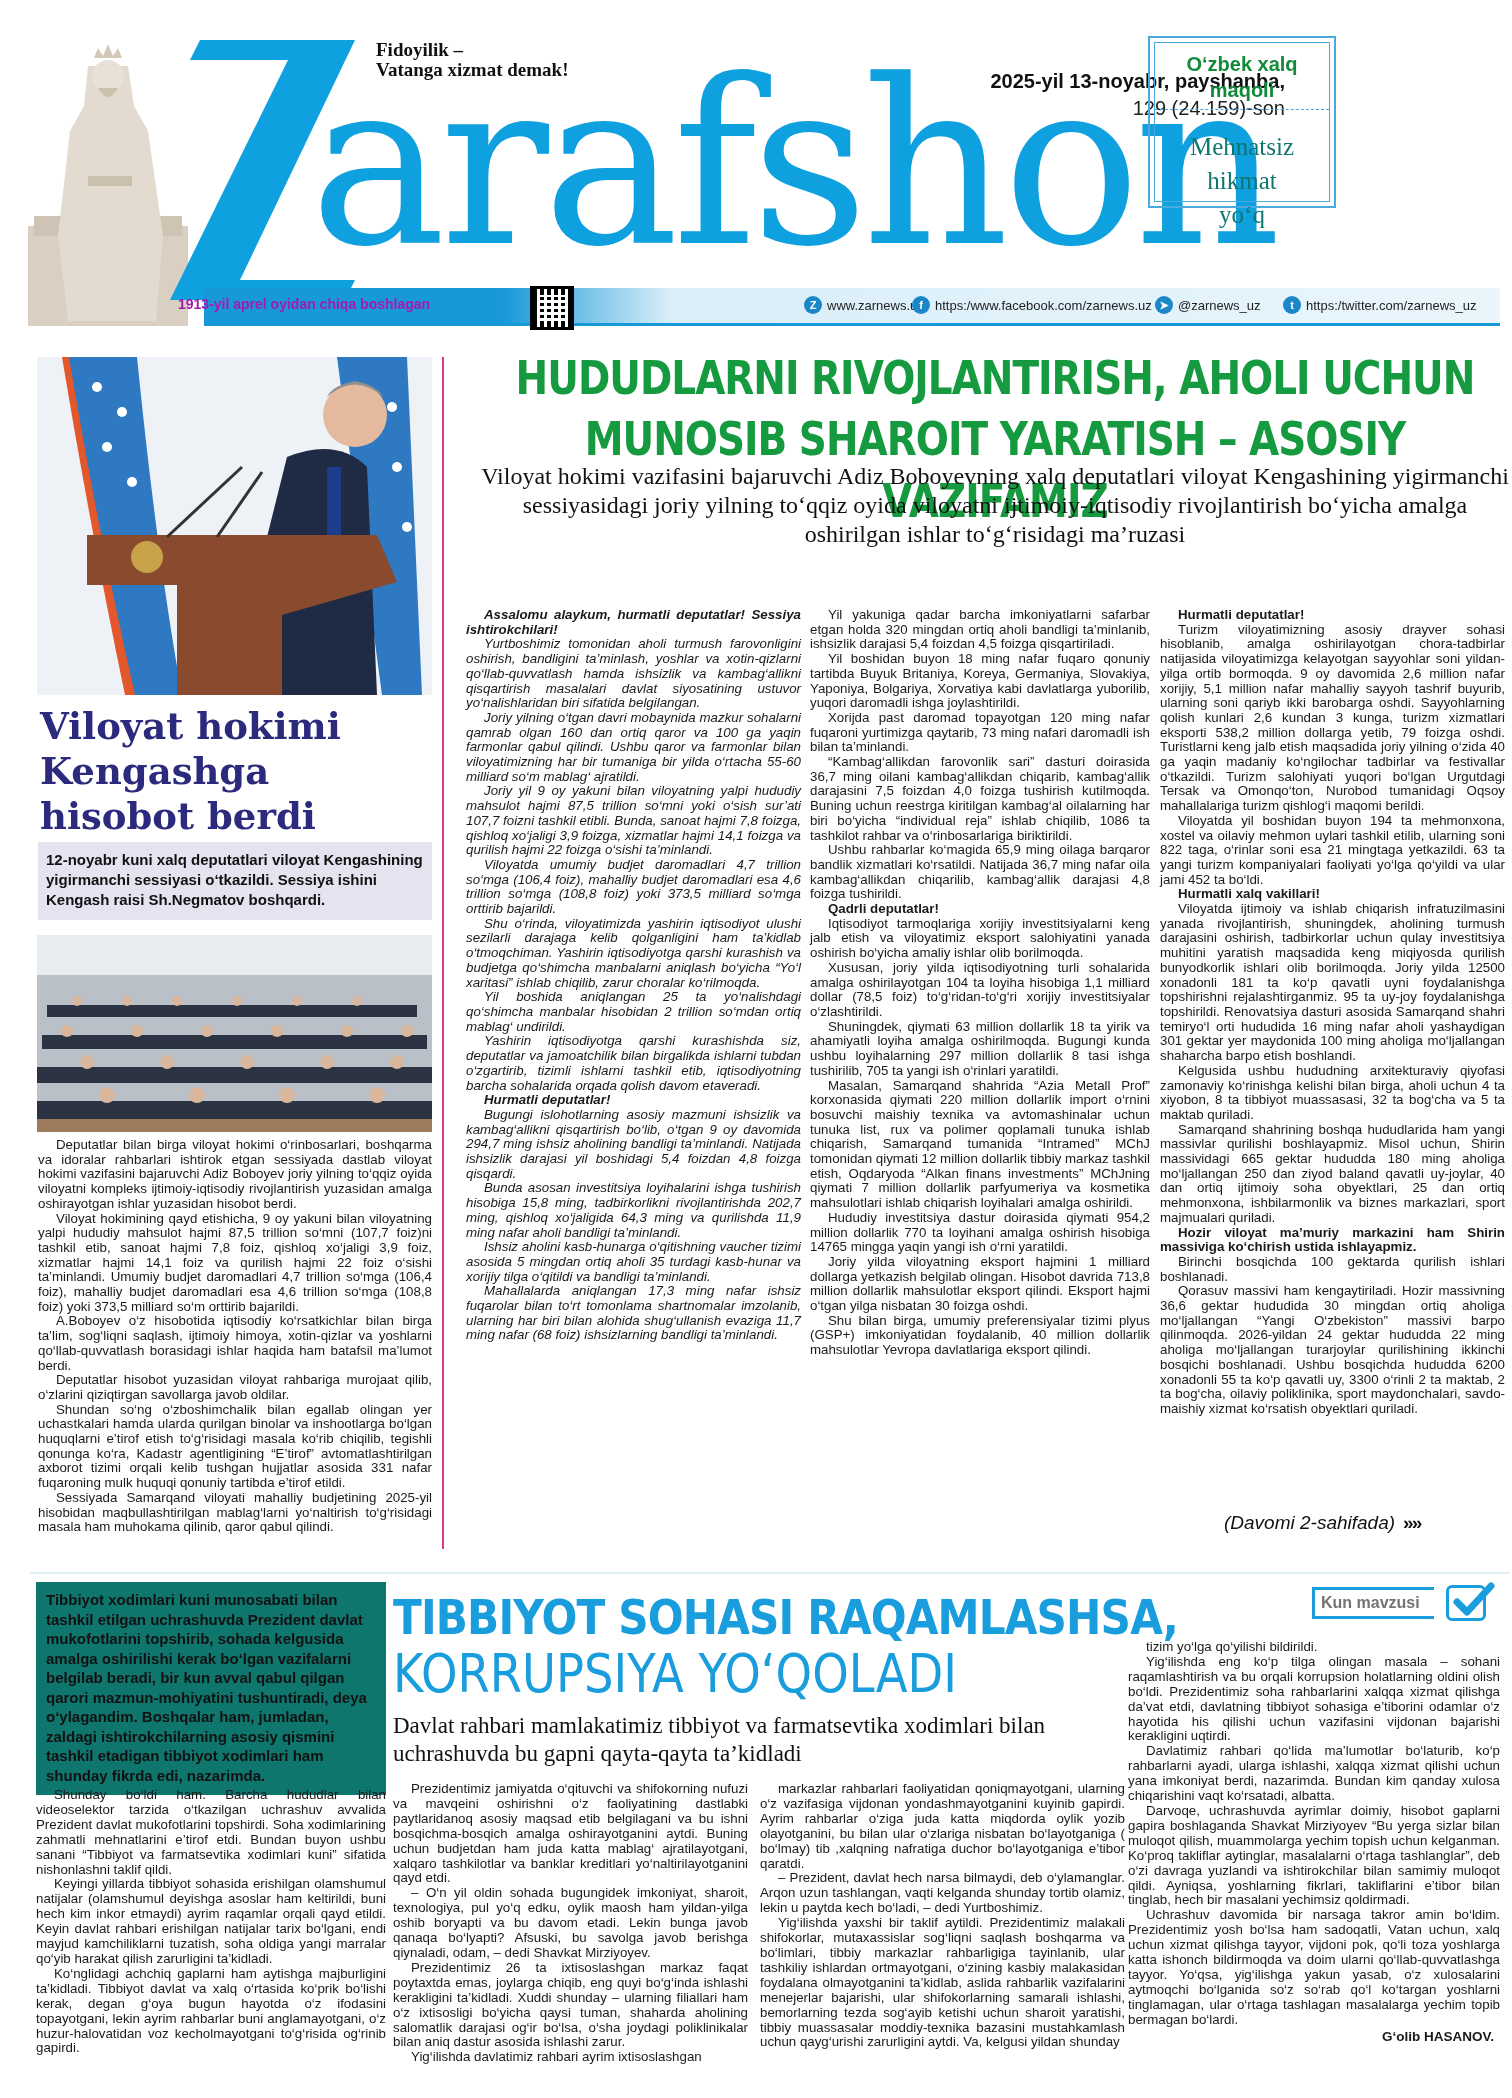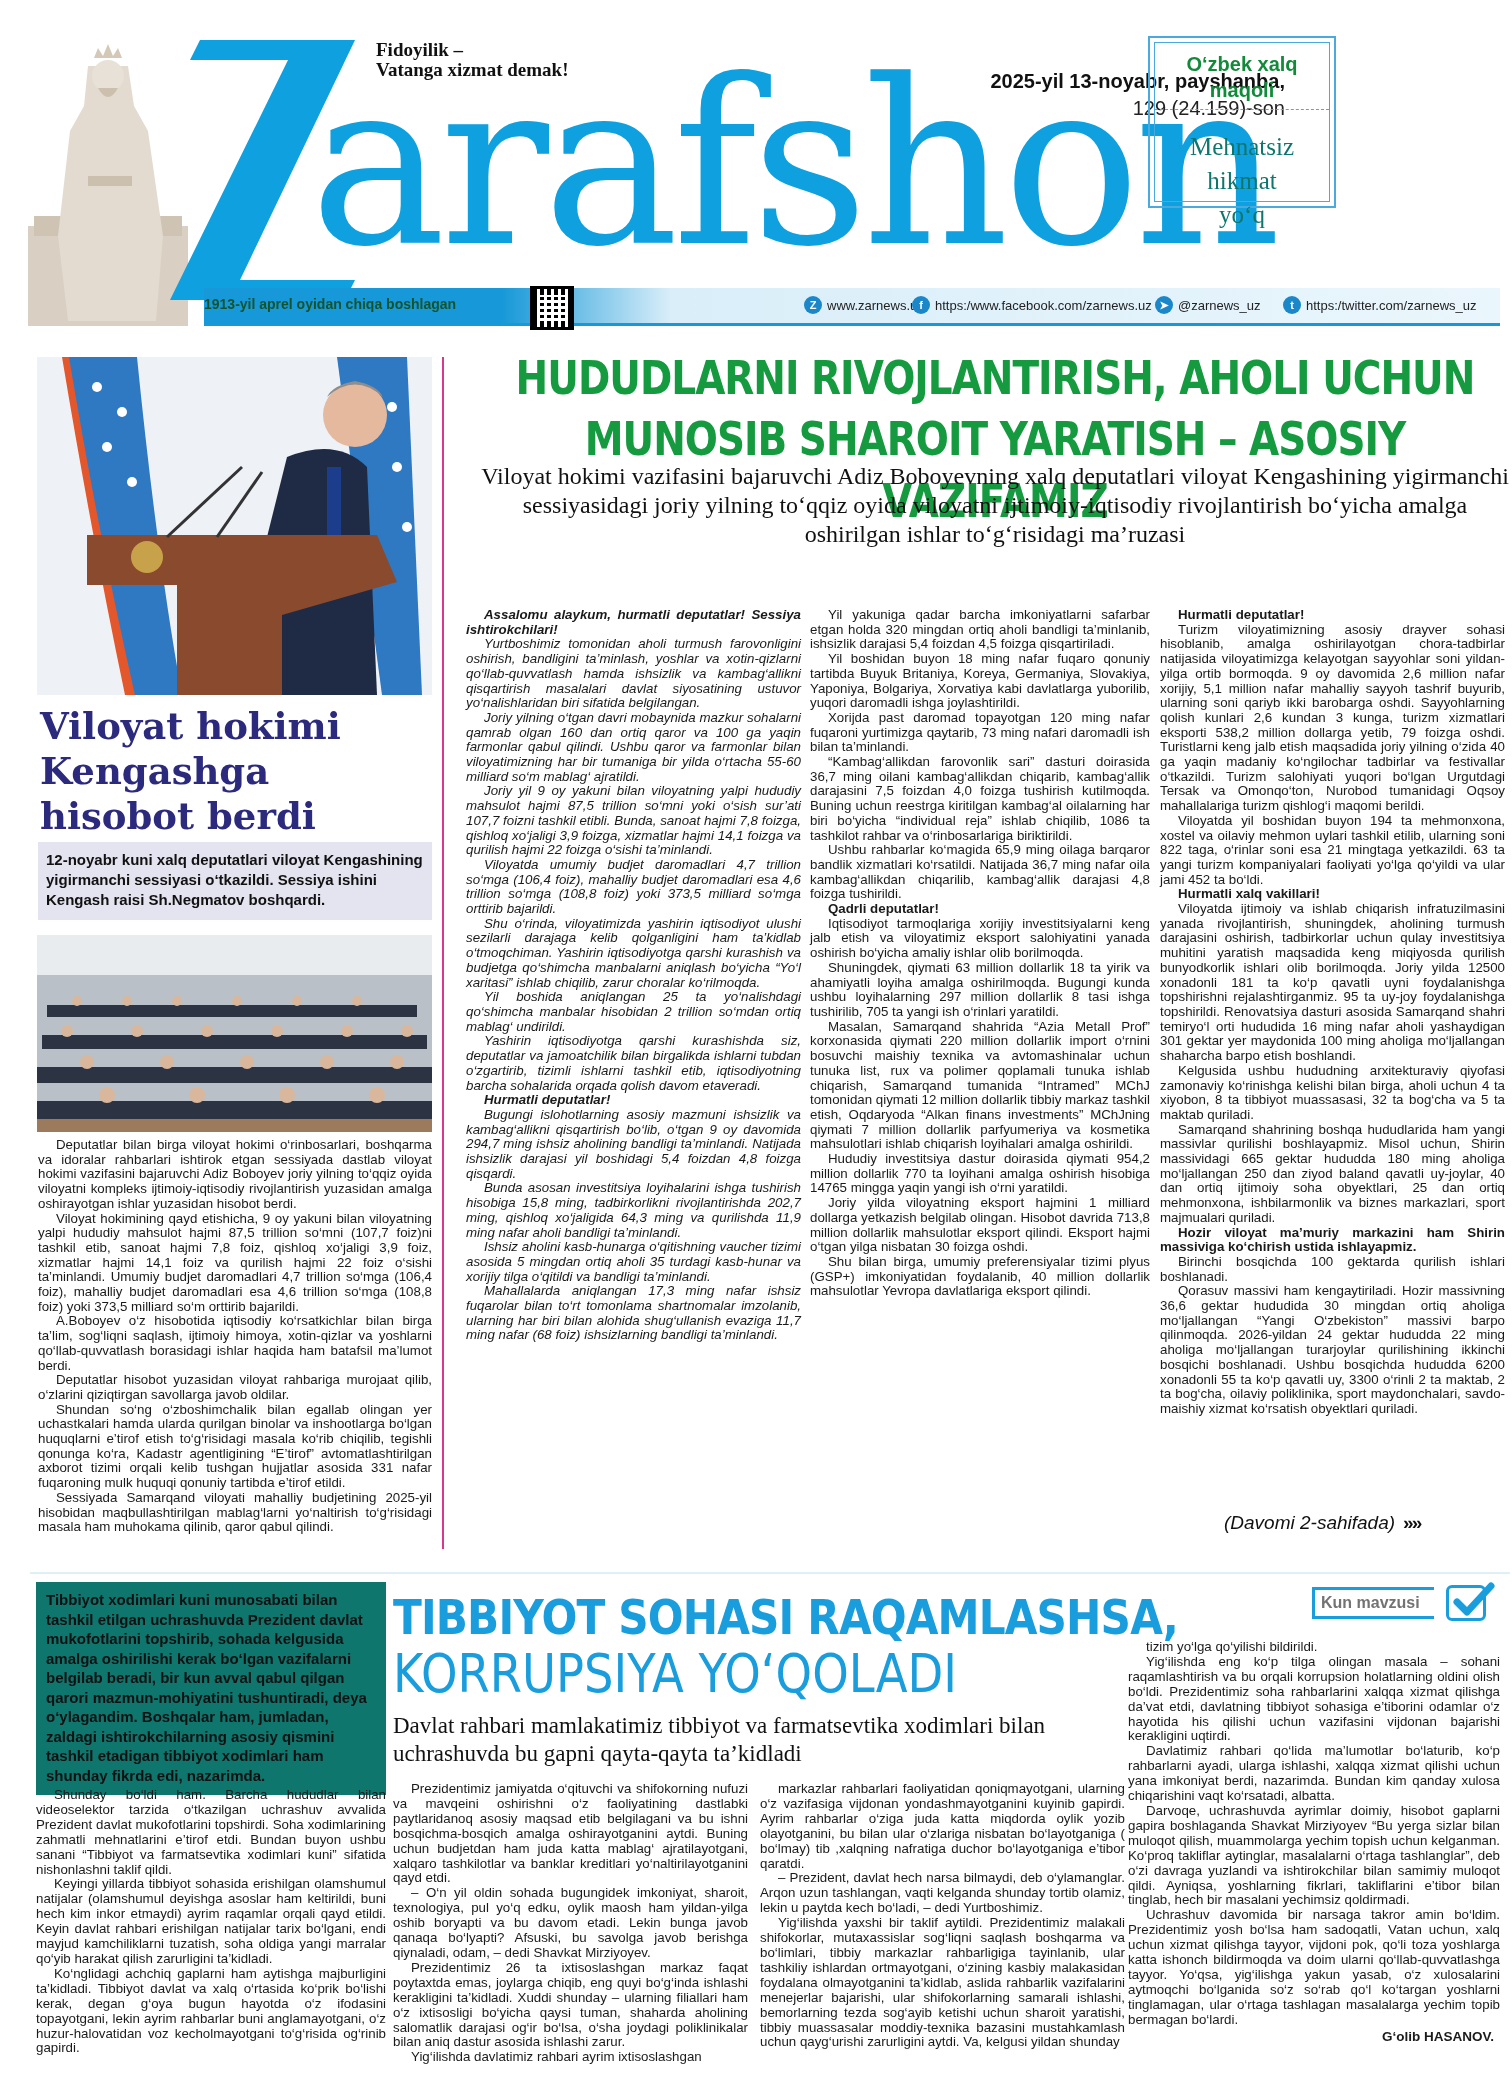--- a/index.html
+++ b/index.html
@@ -13,21 +13,21 @@
   .logo-word { position: absolute; left: 310px; top: 50px; font-family: "DejaVu Serif", serif; font-size: 228px; line-height: 1; color: #0ea0df; letter-spacing: -6px; font-weight: normal; }
   .slogan { position: absolute; left: 376px; top: 40px; font-family: "Liberation Serif", serif; font-weight: bold; font-size: 19px; line-height: 20px; color: #111; }
   .dateline { position: absolute; right: 227px; top: 70px; text-align: right; }
   .dateline .d1 { font-family: "Liberation Sans", sans-serif; font-weight: bold; font-size: 20px; color: #111; }
   .dateline .d2 { font-size: 20px; color: #222; margin-top: 4px; }
   .proverb-box { position: absolute; left: 1148px; top: 36px; width: 188px; height: 172px; border: 2px solid #4aa9dd; padding: 4px; }
   .proverb-inner { width: 100%; height: 100%; border: 1px solid #4aa9dd; text-align: center; }
   .proverb-title { font-weight: bold; color: #118a3a; font-size: 20px; line-height: 26px; padding: 8px 4px 6px; border-bottom: 1px dashed #4aa9dd; }
   .proverb-text { font-family: "Liberation Serif", serif; font-size: 25px; line-height: 34px; color: #0f766e; padding-top: 20px; }
   .strip { position: absolute; left: 204px; top: 288px; width: 1296px; height: 38px; background: linear-gradient(90deg, #1798d8 0%, #1798d8 23%, #d9eef9 36%, #eaf6fc 100%); border-bottom: 3px solid #1798d8; }
-  .strip-left-text { position: absolute; left: 204px; top: 296px; color: #14532d; font-size: 14px; font-weight: bold; }
+  .strip-left-text { position: absolute; left: 178px; top: 296px; color: #a21caf; font-size: 14px; font-weight: bold; }
   .qr { position: absolute; left: 530px; top: 286px; width: 44px; height: 44px; background:
       repeating-linear-gradient(90deg, #000 0 4px, #fff 4px 7px),
       #fff; border: 3px solid #000; }
   .qr::before { content:""; position:absolute; inset:6px; background: repeating-linear-gradient(0deg, #fff 0 3px, transparent 3px 6px); }
   .social { position: absolute; top: 296px; display: flex; align-items: center; gap: 5px; font-size: 13px; color: #222; }
   .soc-ico { width: 18px; height: 18px; border-radius: 50%; background: #1b87c9; color: #fff; font-size: 11px; font-weight: bold; display: inline-flex; align-items: center; justify-content: center; }
 
   
   .photo1 { position: absolute; left: 37px; top: 357px; width: 395px; height: 338px; overflow: hidden; background: #eef2f7; }
   .pink-rule { position: absolute; left: 442px; top: 357px; width: 2px; height: 1192px; background: #d6378f; }
@@ -215,20 +215,21 @@
     <p>Mahallalarda aniqlangan 17,3 ming nafar ishsiz fuqarolar bilan to‘rt tomonlama shartnomalar imzolanib, ularning har biri bilan alohida shug‘ullanish evaziga 11,7 ming nafar (68 foiz) ishsizlarning bandligi ta’minlandi.</p>
   </div>
 <div class="col col2">
     <p>Yil yakuniga qadar barcha imkoniyatlarni safarbar etgan holda 320 mingdan ortiq aholi bandligi ta’minlanib, ishsizlik darajasi 5,4 foizdan 4,5 foizga qisqartiriladi.</p>
     <p>Yil boshidan buyon 18 ming nafar fuqaro qonuniy tartibda Buyuk Britaniya, Koreya, Germaniya, Slovakiya, Yaponiya, Bolgariya, Xorvatiya kabi davlatlarga yuborilib, yuqori daromadli ishga joylashtirildi.</p>
     <p>Xorijda past daromad topayotgan 120 ming nafar fuqaroni yurtimizga qaytarib, 73 ming nafari daromadli ish bilan ta’minlandi.</p>
     <p>“Kambag‘allikdan farovonlik sari” dasturi doirasida 36,7 ming oilani kambag‘allikdan chiqarib, kambag‘allik darajasini 7,5 foizdan 4,0 foizga tushirish kutilmoqda. Buning uchun reestrga kiritilgan kambag‘al oilalarning har biri bo‘yicha “individual reja” ishlab chiqilib, 1086 ta tashkilot rahbar va o‘rinbosarlariga biriktirildi.</p>
     <p>Ushbu rahbarlar ko‘magida 65,9 ming oilaga barqaror bandlik xizmatlari ko‘rsatildi. Natijada 36,7 ming nafar oila kambag‘allikdan chiqarilib, kambag‘allik darajasi 4,8 foizga tushirildi.</p>
     <p class="bold">Qadrli deputatlar!</p>
     <p>Iqtisodiyot tarmoqlariga xorijiy investitsiyalarni keng jalb etish va viloyatimiz eksport salohiyatini yanada oshirish bo‘yicha amaliy ishlar olib borilmoqda.</p>
+    <p>Xususan, joriy yilda iqtisodiyotning turli sohalarida amalga oshirilayotgan 104 ta loyiha hisobiga 1,1 milliard dollar (78,5 foiz) to‘g‘ridan-to‘g‘ri xorijiy investitsiyalar o‘zlashtirildi.</p>
     <p>Shuningdek, qiymati 63 million dollarlik 18 ta yirik va ahamiyatli loyiha amalga oshirilmoqda. Bugungi kunda ushbu loyihalarning 297 million dollarlik 8 tasi ishga tushirilib, 705 ta yangi ish o‘rinlari yaratildi.</p>
     <p>Masalan, Samarqand shahrida “Azia Metall Prof” korxonasida qiymati 220 million dollarlik import o‘rnini bosuvchi maishiy texnika va avtomashinalar uchun tunuka list, rux va polimer qoplamali tunuka ishlab chiqarish, Samarqand tumanida “Intramed” MChJ tomonidan qiymati 12 million dollarlik tibbiy markaz tashkil etish, Oqdaryoda “Alkan finans investments” MChJning qiymati 7 million dollarlik parfyumeriya va kosmetika mahsulotlari ishlab chiqarish loyihalari amalga oshirildi.</p>
     <p>Hududiy investitsiya dastur doirasida qiymati 954,2 million dollarlik 770 ta loyihani amalga oshirish hisobiga 14765 mingga yaqin yangi ish o‘rni yaratildi.</p>
     <p>Joriy yilda viloyatning eksport hajmini 1 milliard dollarga yetkazish belgilab olingan. Hisobot davrida 713,8 million dollarlik mahsulotlar eksport qilindi. Eksport hajmi o‘tgan yilga nisbatan 30 foizga oshdi.</p>
     <p>Shu bilan birga, umumiy preferensiyalar tizimi plyus (GSP+) imkoniyatidan foydalanib, 40 million dollarlik mahsulotlar Yevropa davlatlariga eksport qilindi.</p>
   </div>
 <div class="col col3">
     <p class="bold">Hurmatli deputatlar!</p>
     <p>Turizm viloyatimizning asosiy drayver sohasi hisoblanib, amalga oshirilayotgan chora-tadbirlar natijasida viloyatimizga kelayotgan sayyohlar soni yildan-yilga ortib bormoqda. 9 oy davomida 2,6 million nafar xorijiy, 5,1 million nafar mahalliy sayyoh tashrif buyurib, ularning soni qariyb ikki barobarga oshdi. Sayyohlarning qolish kunlari 2,6 kundan 3 kunga, turizm xizmatlari eksporti 538,2 million dollarga yetib, 79 foizga oshdi. Turistlarni keng jalb etish maqsadida joriy yilning o‘zida 40 ga yaqin madaniy ko‘ngilochar tadbirlar va festivallar o‘tkazildi. Turizm salohiyati yuqori bo‘lgan Urgutdagi Tersak va Omonqo‘ton, Nurobod tumanidagi Oqsoy mahallalariga turizm qishlog‘i maqomi berildi.</p>
     <p>Viloyatda yil boshidan buyon 194 ta mehmonxona, xostel va oilaviy mehmon uylari tashkil etilib, ularning soni 822 taga, o‘rinlar soni esa 21 mingtaga yetkazildi. 63 ta yangi turizm kompaniyalari faoliyati yo‘lga qo‘yildi va ular jami 452 ta bo‘ldi.</p>

